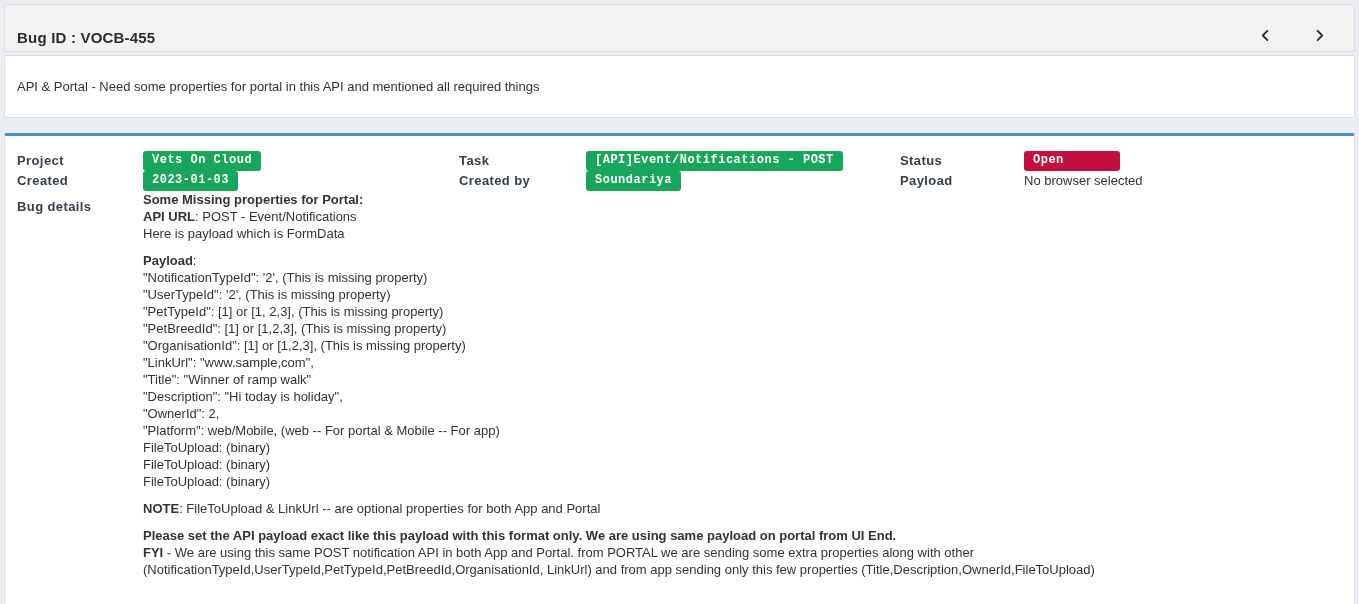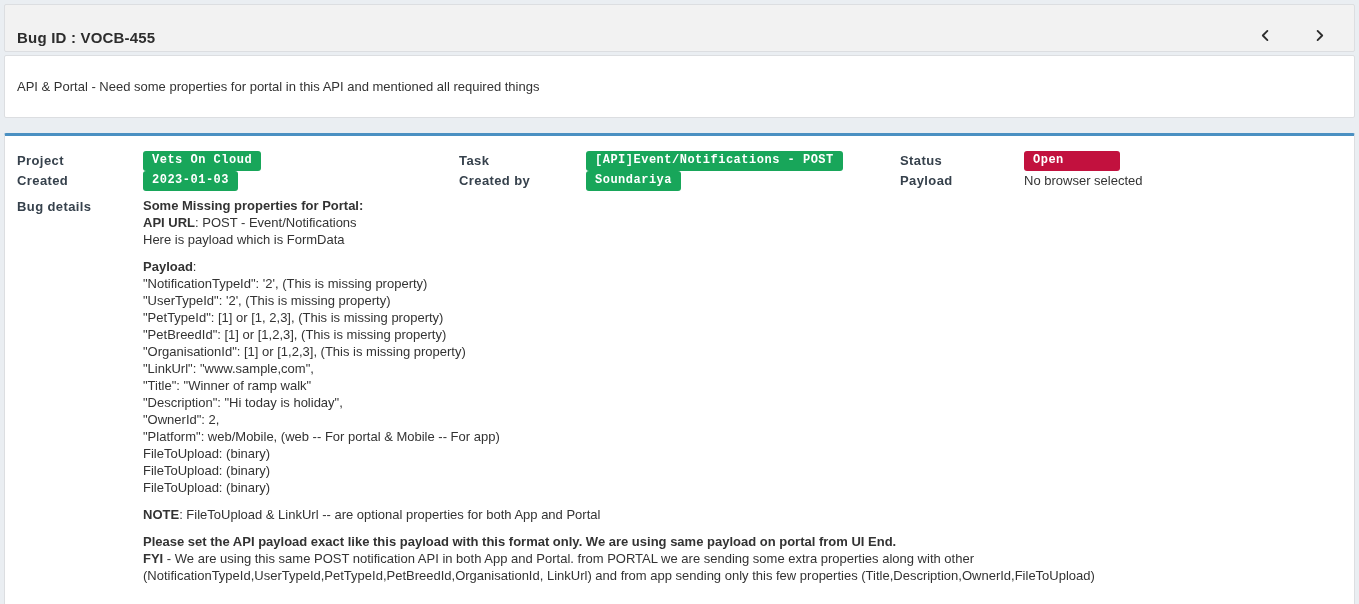--- a/index.html
+++ b/index.html
@@ -68,21 +68,21 @@
     padding: 3px 9px 4px 9px;
     border-radius: 3px;
     line-height: 1.1;
     font-family: Liberation Mono, monospace;
   }
   .badge-red {
     background: var(--badge-red, #c2113e);
     min-width: 96px; text-align: left;
   }
   .plain-value { padding-top: 2px; }
-  .details-cell { grid-column: 2 / 7; margin-top: 6px; padding-right: 20px; }
+  .details-cell { grid-column: 2 / 7; padding-right: 20px; }
   .bug-details-label { margin-top: 6px; }
   .para { margin: 0 0 10px 0; }
   .para:last-child { margin-bottom: 0; }
   .line { line-height: 17px; }
   .b { font-weight: 700; }
 </style>
 </head>
 <body>
 
 <div class="wrap">

